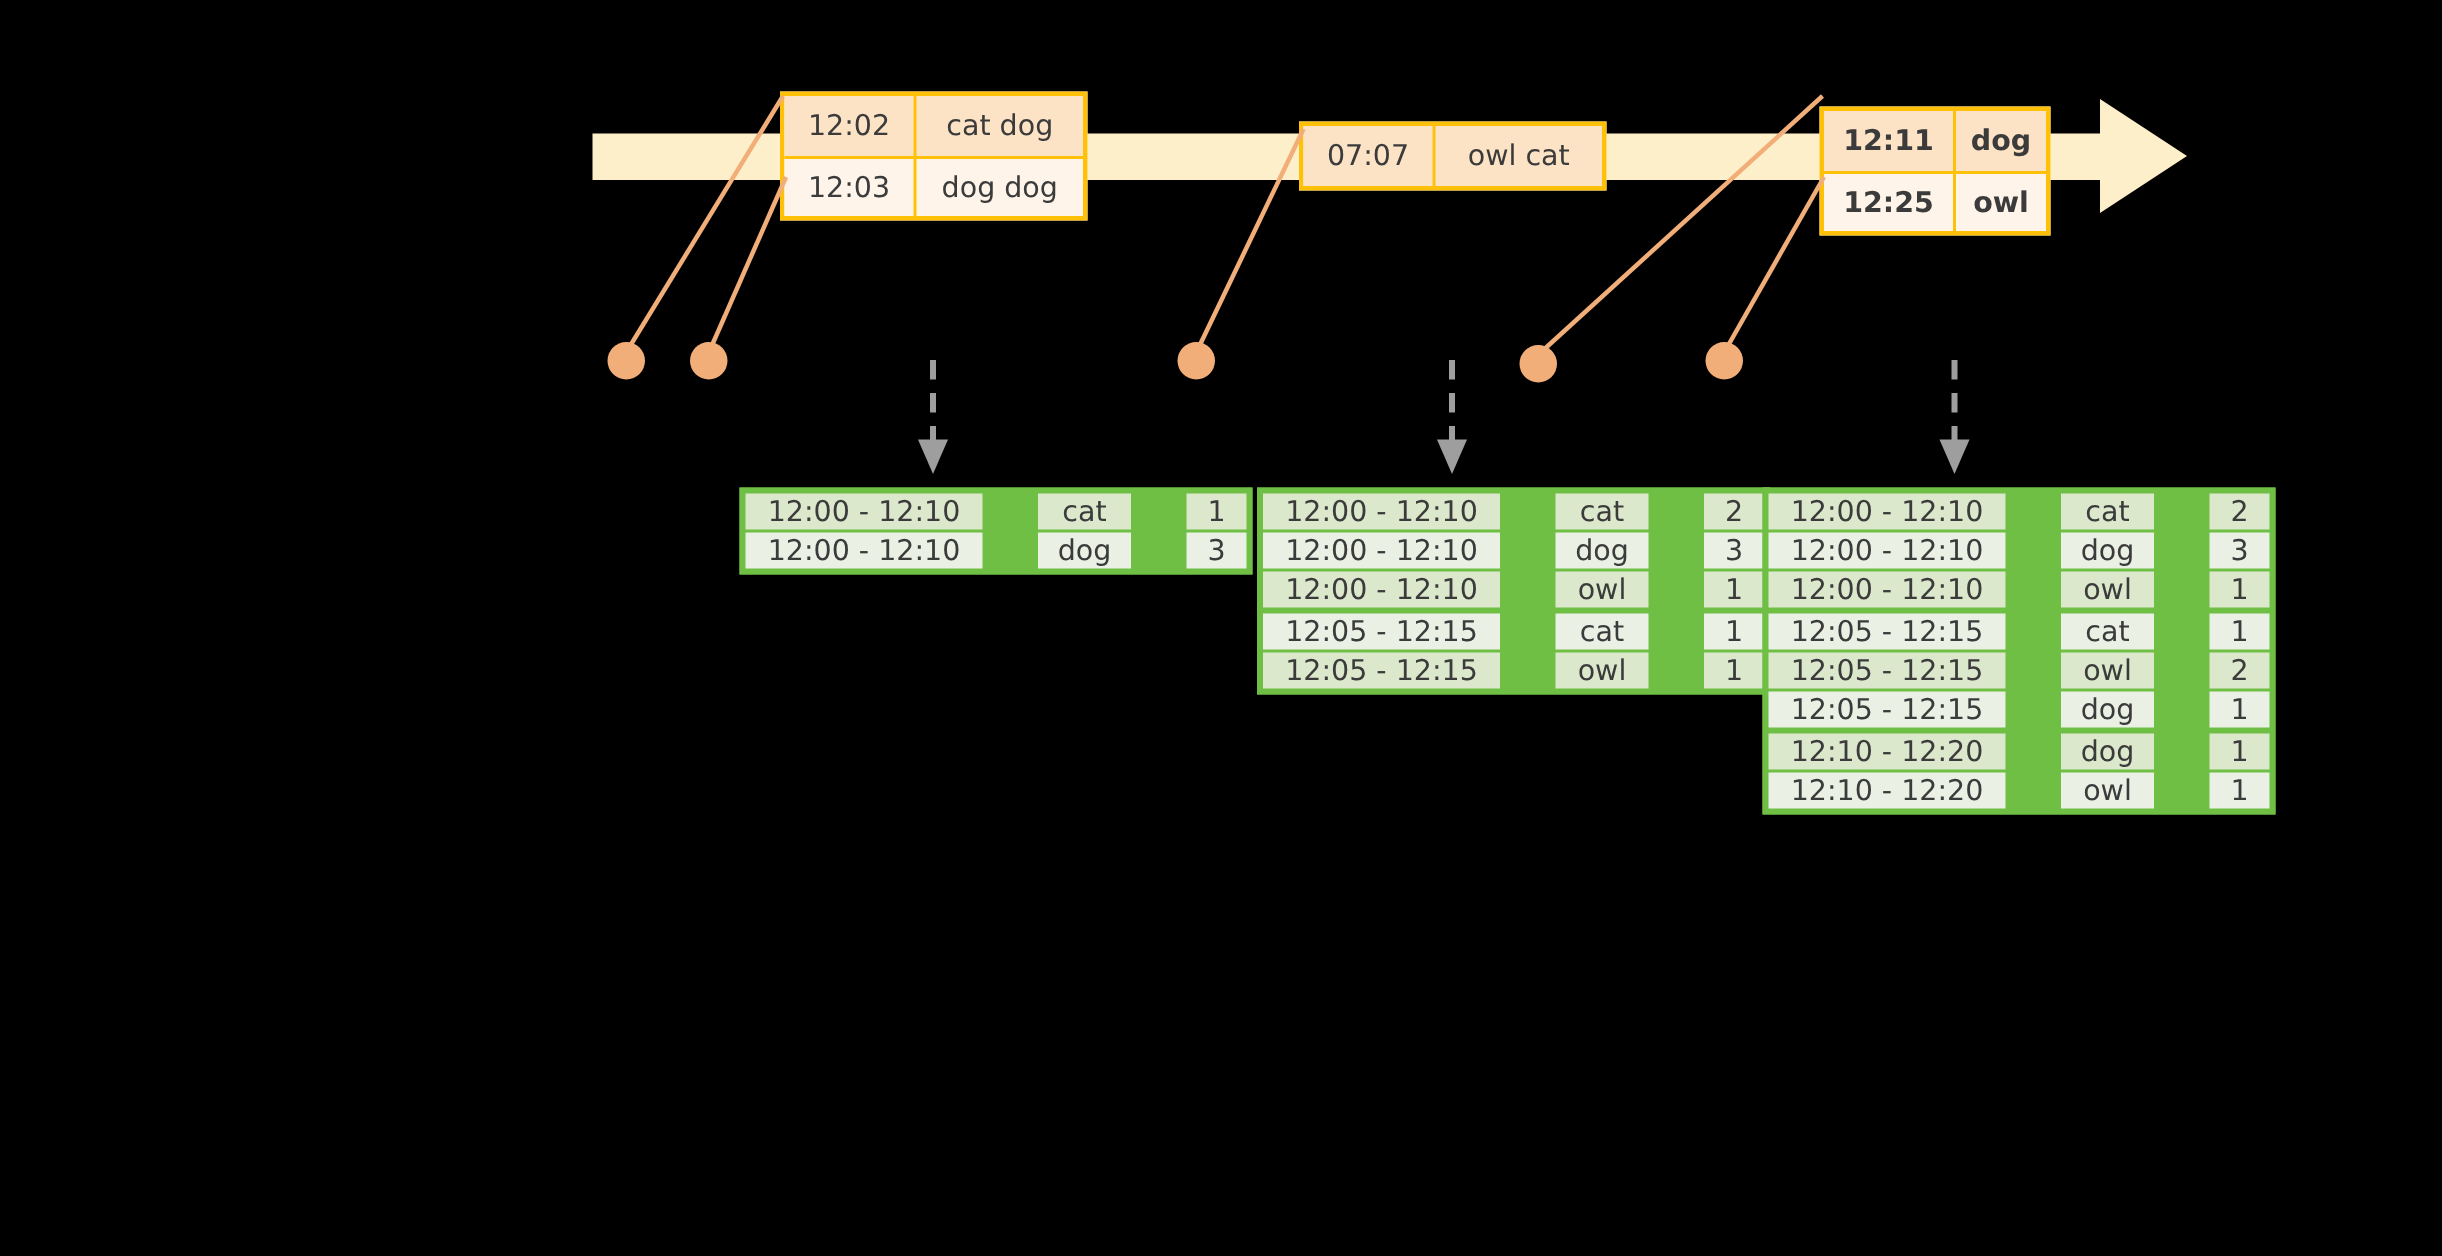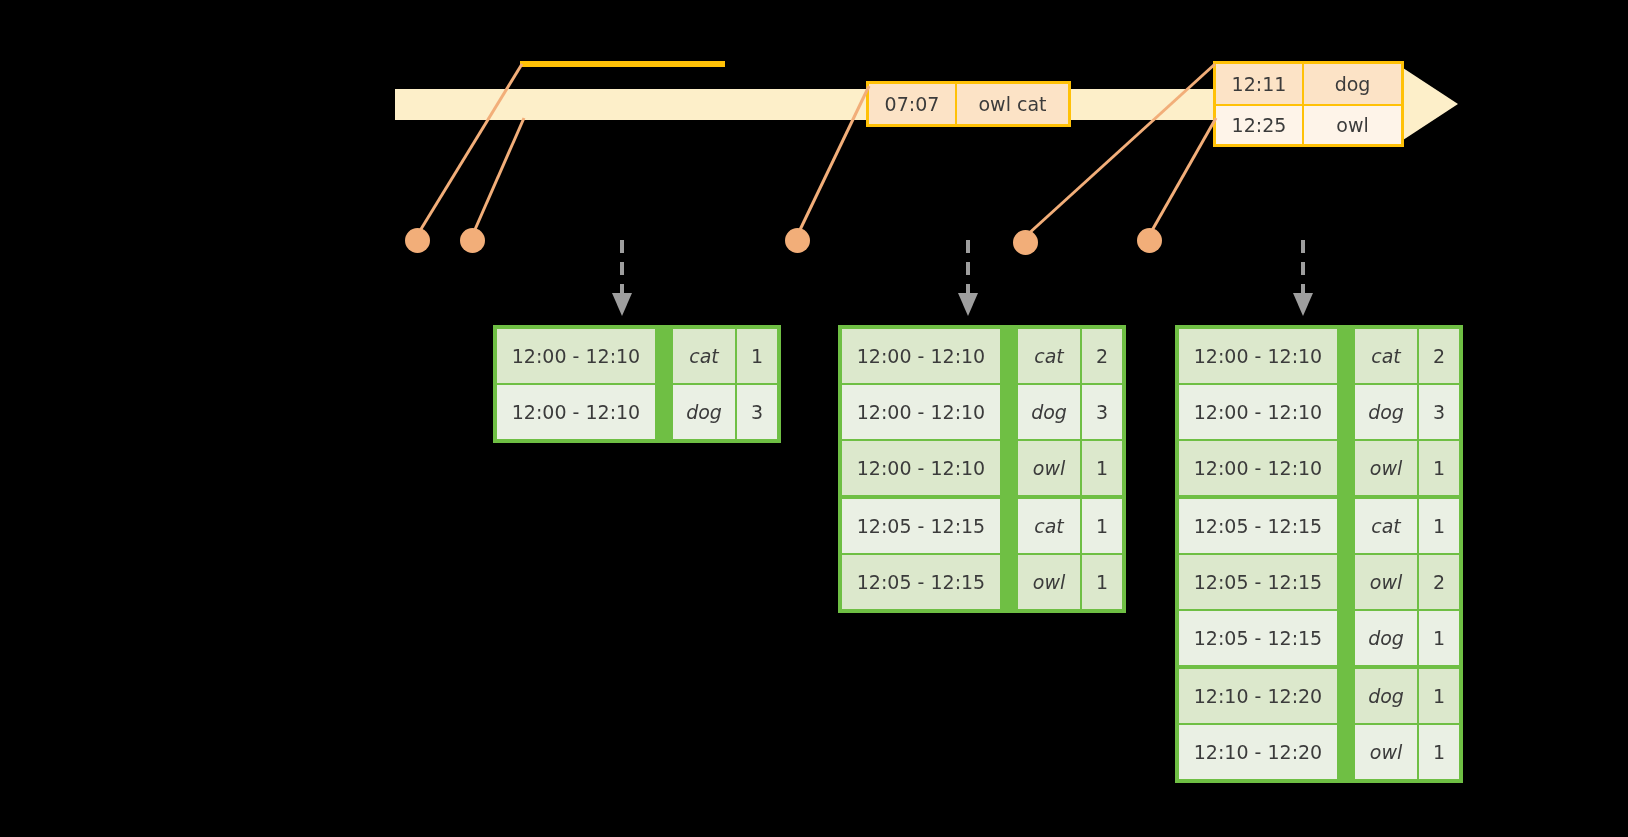--- a/index.html
+++ b/index.html
@@ -20,55 +20,63 @@
   .evt-row + .evt-row{border-top:2px solid #FFC107;}
   .evt-row.shade .c{background:#FCE3C6;}
   .evt-row.plain .c{background:#FEF4E9;}
   .evt-time{width:86px;display:flex;align-items:center;justify-content:center;
             font-size:19px;color:#3b3b3b;}
   .evt-txt{flex:1;display:flex;align-items:center;justify-content:center;
            font-size:19px;color:#3b3b3b;border-left:2px solid #FFC107;}
 
   #evt-a{left:520px;top:61px;width:205px;}
   #evt-b{left:866px;top:81px;width:205px;}
-  #evt-c{left:1213px;top:61px;width:191px;}
+  #evt-c{left:1213px;top:71px;width:154px;font-weight:bold;}
 
   
   .dot{position:absolute;width:25px;height:25px;border-radius:50%;
        background:#F2AE79;}
   svg#leaders{position:absolute;left:0;top:0;width:1628px;height:837px;
               pointer-events:none;}
 
   
   .dash-arrow{position:absolute;width:22px;height:78px;}
 
   
   .rtable{position:absolute;border:4px solid #6FBF44;box-sizing:border-box;
           background:#6FBF44;}
-  .rrow{display:flex;height:54px;box-sizing:border-box;}
+  .rrow{display:flex;height:24px;box-sizing:border-box;gap:35px;}
   .rrow + .rrow{margin-top:2px;}
   .rrow.sep{margin-top:4px;}
   .cell{display:flex;align-items:center;justify-content:center;
         font-size:19px;color:#3b3b3b;}
   .rrow.a .cell{background:#DCE8CC;}
   .rrow.b .cell{background:#EAF0E4;}
   .c-range{width:158px;}
-  .c-word{width:62px;margin-left:18px;font-style:italic;}
+  .c-word{width:62px;margin-left:2px;}
   .c-num{width:40px;margin-left:2px;}
   #rt1{left:493px;top:325px;}
   #rt2{left:838px;top:325px;}
   #rt3{left:1175px;top:325px;}
 </style>
 </head>
 <body>
 
 <div id="timeline-bar"></div>
 <div id="timeline-arrowhead"></div>
 
 <div class="evt-box" id="evt-a">
+  <div class="evt-row shade">
+    <div class="evt-time c">12:02</div>
+    <div class="evt-txt c">cat dog</div>
+  </div>
+  <div class="evt-row plain">
+    <div class="evt-time c">12:03</div>
+    <div class="evt-txt c">dog dog</div>
+  </div>
 </div>
 
 <div class="evt-box" id="evt-b">
   <div class="evt-row shade">
     <div class="evt-time c">07:07</div>
     <div class="evt-txt c">owl cat</div>
   </div>
 </div>
 
 <div class="evt-box" id="evt-c">

